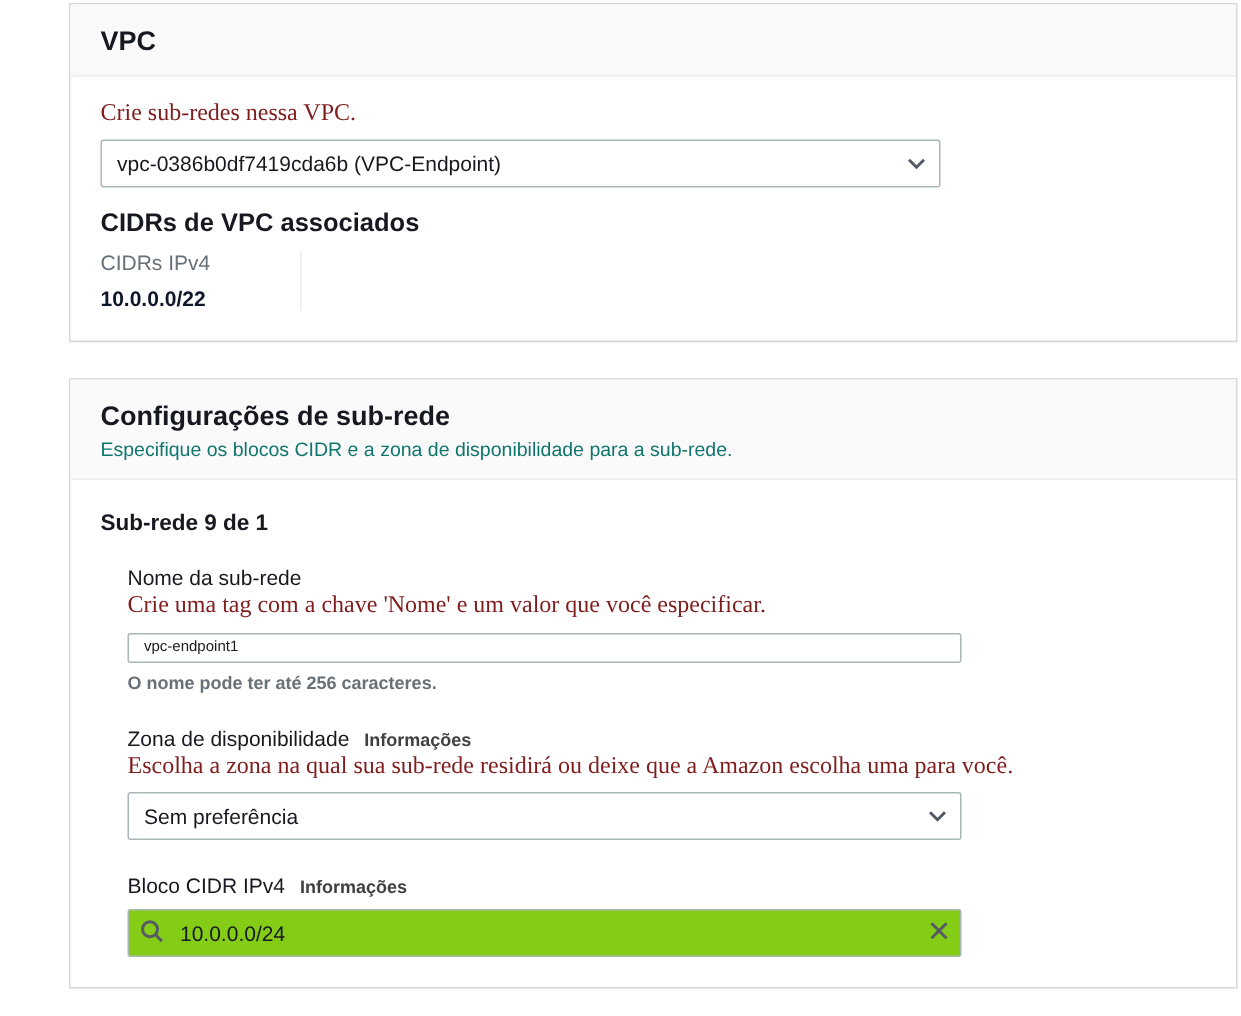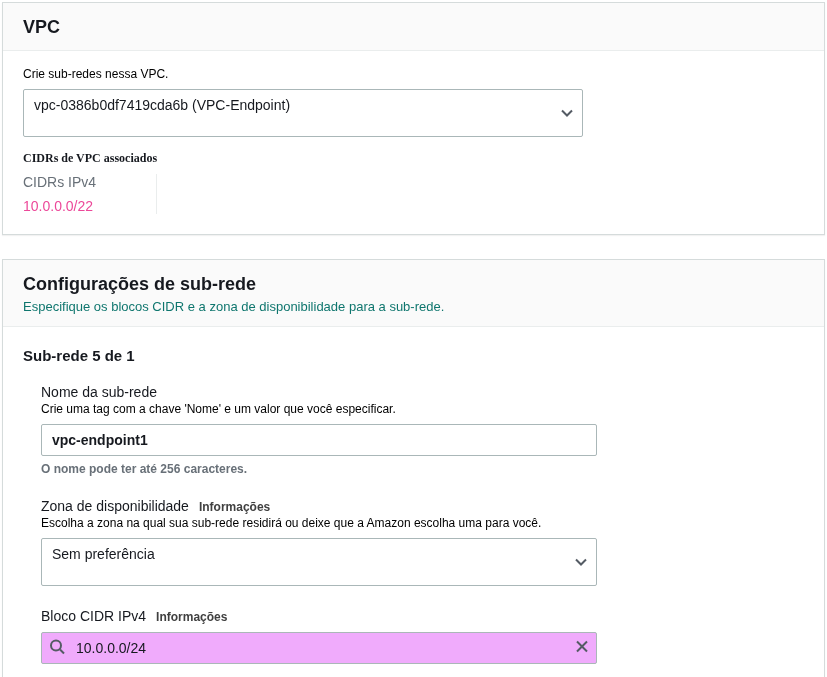--- a/index.html
+++ b/index.html
@@ -10,20 +10,21 @@
     background: #ffffff;
     color: #16191f;
     font-size: 14px;
     width: 827px;
   }
   .panel {
     border: 1px solid #d5dbdb;
     background: #fff;
     box-shadow: 0 1px 1px rgba(0,0,0,0.05);
     margin-bottom: 24px;
+    margin-left: 44px;
   }
   .panel-header {
     padding: 14px 20px 12px 20px;
     background: #fafafa;
     border-bottom: 1px solid #eaeded;
   }
   .panel-header h2 {
     margin: 0;
     font-size: 18px;
     font-weight: 700;
@@ -37,101 +38,101 @@
   .panel-body {
     padding: 16px 20px 20px 20px;
   }
   .field-label {
     font-size: 14px;
     color: #16191f;
     font-weight: 400;
     margin-bottom: 2px;
   }
   .field-help {
-    font-size: 12px;
-    color: #000000;
+    font-size: 16px;
+    color: #7f1d1d;
     margin-bottom: 8px;
+    font-family: Liberation Serif, serif;
   }
   .field-help-below {
     font-size: 12px;
     color: #687078;
     margin-top: 6px;
     font-weight: bold;
   }
   .select-box {
     position: relative;
     width: 560px;
     max-width: 100%;
   }
   .select-input {
     width: 100%;
-    height: 48px;
+    height: 32px;
     border: 1px solid #aab7b8;
     border-radius: 2px;
     background: #fff;
     padding: 4px 32px 4px 10px;
     font-size: 14px;
     line-height: 22px;
     color: #16191f;
     cursor: pointer;
     text-align: left;
   }
   .caret {
     position: absolute;
     right: 10px;
     top: 50%;
     transform: translateY(-50%);
     pointer-events: none;
   }
   .caret svg { display: block; }
   .section-title {
-    font-size: 12px;
+    font-size: 17px;
     font-weight: 700;
     margin-top: 14px;
     margin-bottom: 8px;
-    font-family: Liberation Serif, serif;
   }
   .cidr-row {
     display: flex;
   }
   .cidr-col {
     padding-right: 60px;
     border-right: 1px solid #eaeded;
   }
   .cidr-label {
     font-size: 14px;
     color: #687078;
     margin-bottom: 8px;
   }
   .cidr-value {
     font-size: 14px;
-    color: #ec4899;
+    color: #0f172a;
+    font-weight: bold;
   }
   .subnet-block {
     padding: 0 0 0 18px;
   }
   .subnet-heading {
     font-size: 15px;
     font-weight: 700;
     margin: 4px 0 20px 0;
   }
   .form-group {
     margin-bottom: 22px;
   }
   .text-input {
     width: 556px;
     max-width: 100%;
-    height: 32px;
+    height: 20px;
     border: 1px solid #aab7b8;
     border-radius: 2px;
     background: #fff;
     padding: 4px 10px;
-    font-size: 14px;
-    color: #16191f;
-    font-weight: bold;
+    font-size: 10px;
+    color: #16191f;
   }
   .label-row {
     display: flex;
     align-items: baseline;
     gap: 10px;
     margin-bottom: 2px;
   }
   .label-row .field-label {
     margin-bottom: 0;
   }
@@ -145,21 +146,21 @@
   .search-wrap {
     position: relative;
     width: 556px;
     max-width: 100%;
   }
   .search-input {
     width: 100%;
     height: 32px;
     border: 1px solid #aab7b8;
     border-radius: 2px;
-    background: #f0abfc;
+    background: #84cc16;
     padding: 4px 34px 4px 34px;
     font-size: 14px;
     color: #16191f;
   }
   .search-icon {
     position: absolute;
     left: 8px;
     top: 50%;
     transform: translateY(-50%);
     color: #545b64;
@@ -201,21 +202,21 @@
   </div>
 </div>
 
 <div class="panel" style="margin-bottom:0;">
   <div class="panel-header">
     <h2>Configurações de sub-rede</h2>
     <div class="subtitle">Especifique os blocos CIDR e a zona de disponibilidade para a sub-rede.</div>
   </div>
   <div class="panel-body">
 
-    <div class="subnet-heading">Sub-rede 5 de 1</div>
+    <div class="subnet-heading">Sub-rede 9 de 1</div>
 
     <div class="subnet-block">
 
       <div class="form-group">
         <div class="field-label">Nome da sub-rede</div>
         <div class="field-help">Crie uma tag com a chave 'Nome' e um valor que você especificar.</div>
         <input type="text" class="text-input" value="vpc-endpoint1" style="">
         <div class="field-help-below">O nome pode ter até 256 caracteres.</div>
       </div>
 

